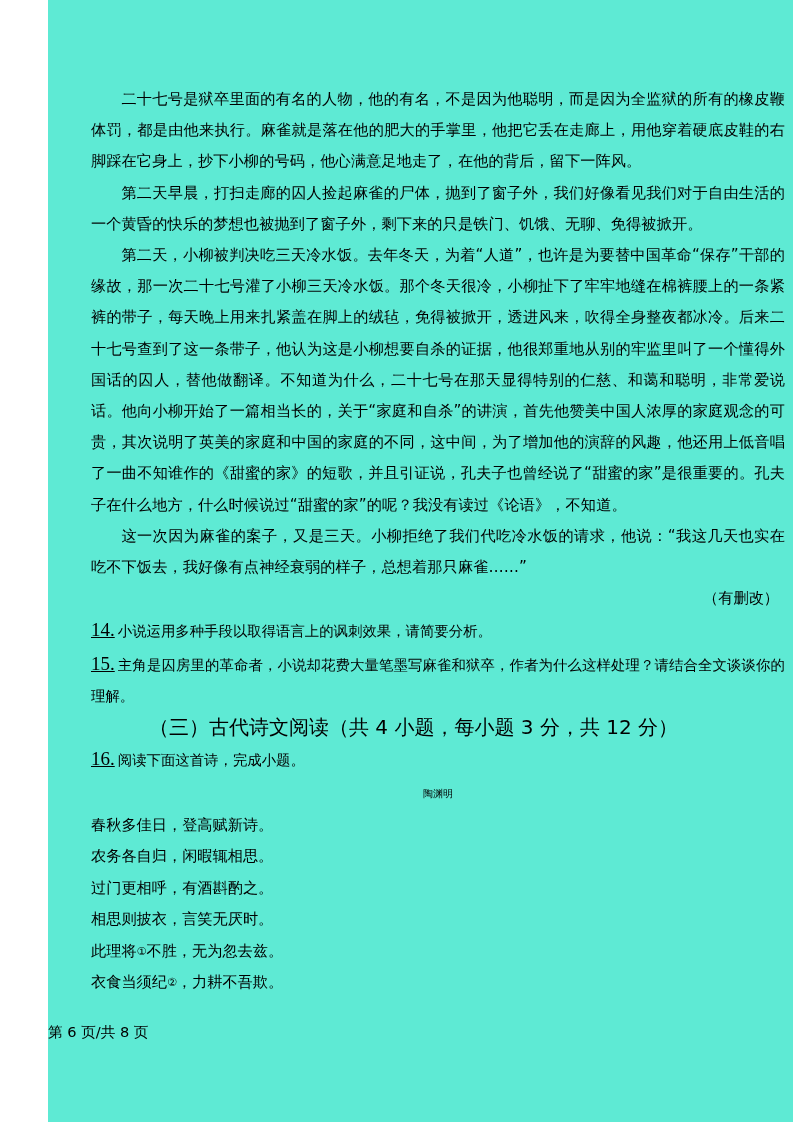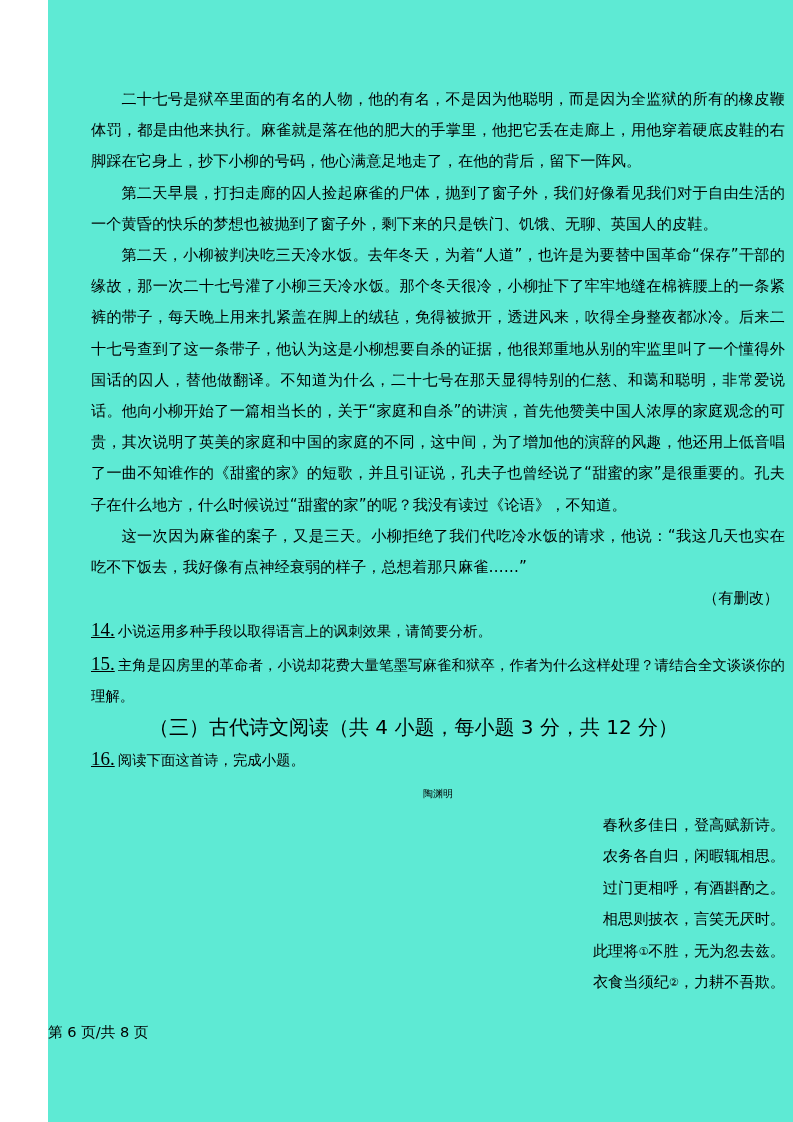--- a/index.html
+++ b/index.html
@@ -79,21 +79,21 @@
   }
 
   
   .poem {
     margin: 0;
     padding-top: 2px;
   }
   .poem-line {
     font-size: 15.2px;
     line-height: 30.5px;
-    text-align: right;
+    text-align: left;
     margin: 0;
     white-space: nowrap;
   }
   .poem-title {
     font-size: 15.2px;
     line-height: 31.5px;
     text-align: center;
     margin: 0;
   }
   .poem-author {
@@ -134,21 +134,21 @@
   }
 </style>
 </head>
 <body>
 
 <div class="page">
 
   <div class="content">
 
     <p class="para">二十七号是狱卒里面的有名的人物，他的有名，不是因为他聪明，而是因为全监狱的所有的橡皮鞭体罚，都是由他来执行。麻雀就是落在他的肥大的手掌里，他把它丢在走廊上，用他穿着硬底皮鞋的右脚踩在它身上，抄下小柳的号码，他心满意足地走了，在他的背后，留下一阵风。</p>
-    <p class="para">第二天早晨，打扫走廊的囚人捡起麻雀的尸体，抛到了窗子外，我们好像看见我们对于自由生活的一个黄昏的快乐的梦想也被抛到了窗子外，剩下来的只是铁门、饥饿、无聊、英国人的皮鞋。</p>
+    <p class="para">第二天早晨，打扫走廊的囚人捡起麻雀的尸体，抛到了窗子外，我们好像看见我们对于自由生活的一个黄昏的快乐的梦想也被抛到了窗子外，剩下来的只是铁门、饥饿、无聊、免得被掀开。</p>
     <p class="para">第二天，小柳被判决吃三天冷水饭。去年冬天，为着“人道”，也许是为要替中国革命“保存”干部的缘故，那一次二十七号灌了小柳三天冷水饭。那个冬天很冷，小柳扯下了牢牢地缝在棉裤腰上的一条紧裤的带子，每天晚上用来扎紧盖在脚上的绒毡，免得被掀开，透进风来，吹得全身整夜都冰冷。后来二十七号查到了这一条带子，他认为这是小柳想要自杀的证据，他很郑重地从别的牢监里叫了一个懂得外国话的囚人，替他做翻译。不知道为什么，二十七号在那天显得特别的仁慈、和蔼和聪明，非常爱说话。他向小柳开始了一篇相当长的，关于“家庭和自杀”的讲演，首先他赞美中国人浓厚的家庭观念的可贵，其次说明了英美的家庭和中国的家庭的不同，这中间，为了增加他的演辞的风趣，他还用上低音唱了一曲不知谁作的《甜蜜的家》的短歌，并且引证说，孔夫子也曾经说了“甜蜜的家”是很重要的。孔夫子在什么地方，什么时候说过“甜蜜的家”的呢？我没有读过《论语》，不知道。</p>
     <p class="para">这一次因为麻雀的案子，又是三天。小柳拒绝了我们代吃冷水饭的请求，他说：“我这几天也实在吃不下饭去，我好像有点神经衰弱的样子，总想着那只麻雀……”</p>
 
     <p class="attribution">（有删改）</p>
 
     <p class="question">
       <span class="qnum">14.</span><span>小说运用多种手段以取得语言上的讽刺效果，请简要分析。</span>
     </p>
 
     <p class="question">

